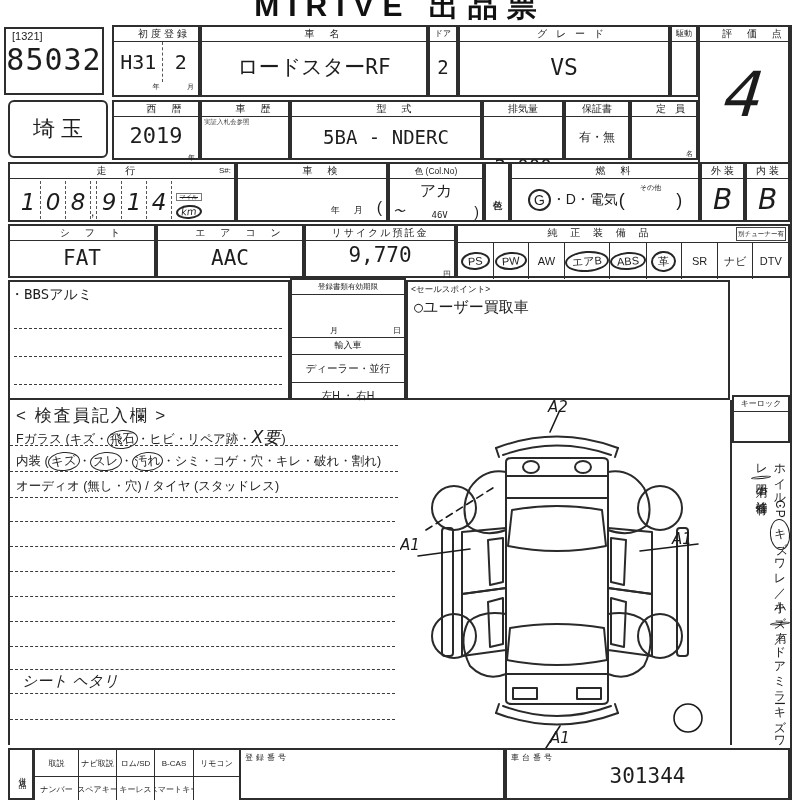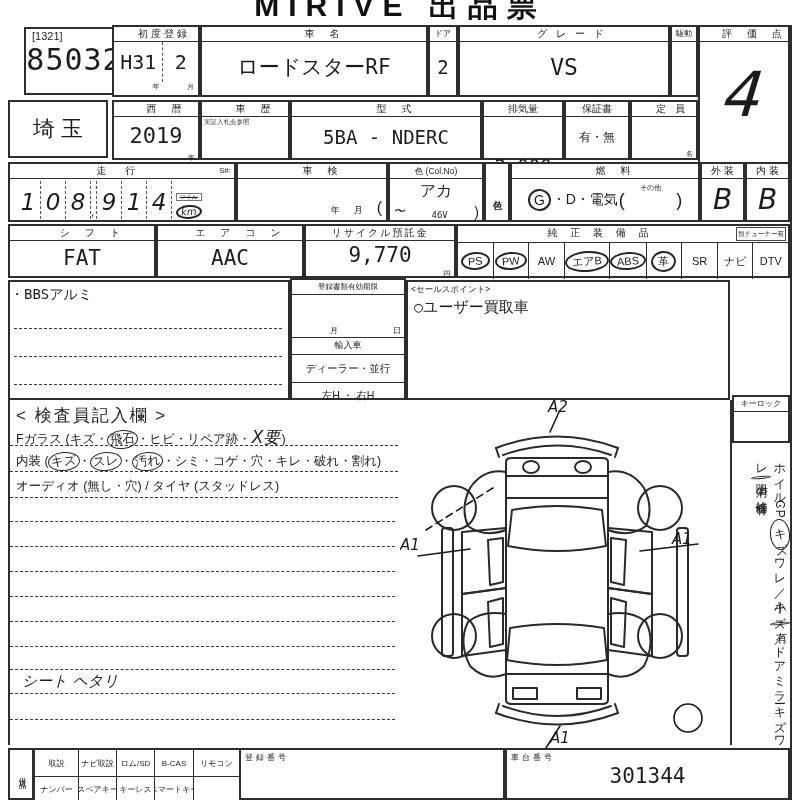--- a/index.html
+++ b/index.html
@@ -29,21 +29,21 @@
   .vert{writing-mode:vertical-rl;text-orientation:mixed;}
   svg text{font-family:"DejaVu Sans","Liberation Sans",sans-serif;}
 </style>
 </head>
 <body>
 
 <div class="page">
 
   <div class="title">MIRIVE 出品票</div>
 
-  <div class="box" style="left:24px;top:27px;width:100px;height:68px;">
+  <div class="box" style="left:4px;top:27px;width:100px;height:68px;">
     <div style="font-size:11px;padding:1px 0 0 6px;">[1321]</div>
     <div class="val dotm" style="font-size:30px;letter-spacing:1px;">85032</div>
   </div>
 
   <div class="box" style="left:112px;top:25px;width:88px;height:72px;">
     <div class="hdr sp3">初度登録</div>
     <div style="display:flex;height:40px;">
       <div class="val dotm" style="flex:1.4;font-size:20px;border-right:1.5px dashed #555;">H31</div>
       <div class="val dotm" style="flex:1;font-size:20px;">2</div>
     </div>
@@ -70,21 +70,21 @@
 
   <div class="box" style="left:670px;top:25px;width:28px;height:72px;">
     <div class="hdr sp0" style="font-size:8px;">駆動</div>
   </div>
 
   <div class="box" style="left:698px;top:25px;width:92px;height:155px;">
     <div class="hdr sp6">評 価 点</div>
     <div class="val hand" style="height:105px;font-size:62px;transform:skewX(-6deg);font-weight:300;">4</div>
   </div>
 
-  <div class="box val" style="left:8px;top:100px;width:100px;height:58px;font-size:22px;letter-spacing:6px;padding-left:6px;">
+  <div class="box val" style="left:8px;top:100px;width:100px;height:58px;font-size:22px;letter-spacing:6px;padding-left:6px;border-radius:6px;">
     <span>埼玉</span>
   </div>
 
   <div class="box" style="left:112px;top:100px;width:88px;height:60px;">
     <div class="hdr sp6">西 暦</div>
     <div class="val dotm" style="height:36px;font-size:22px;">2019</div>
     <div class="tiny" style="text-align:right;padding-right:3px;">年</div>
   </div>
 
   <div class="box" style="left:200px;top:100px;width:90px;height:60px;">

